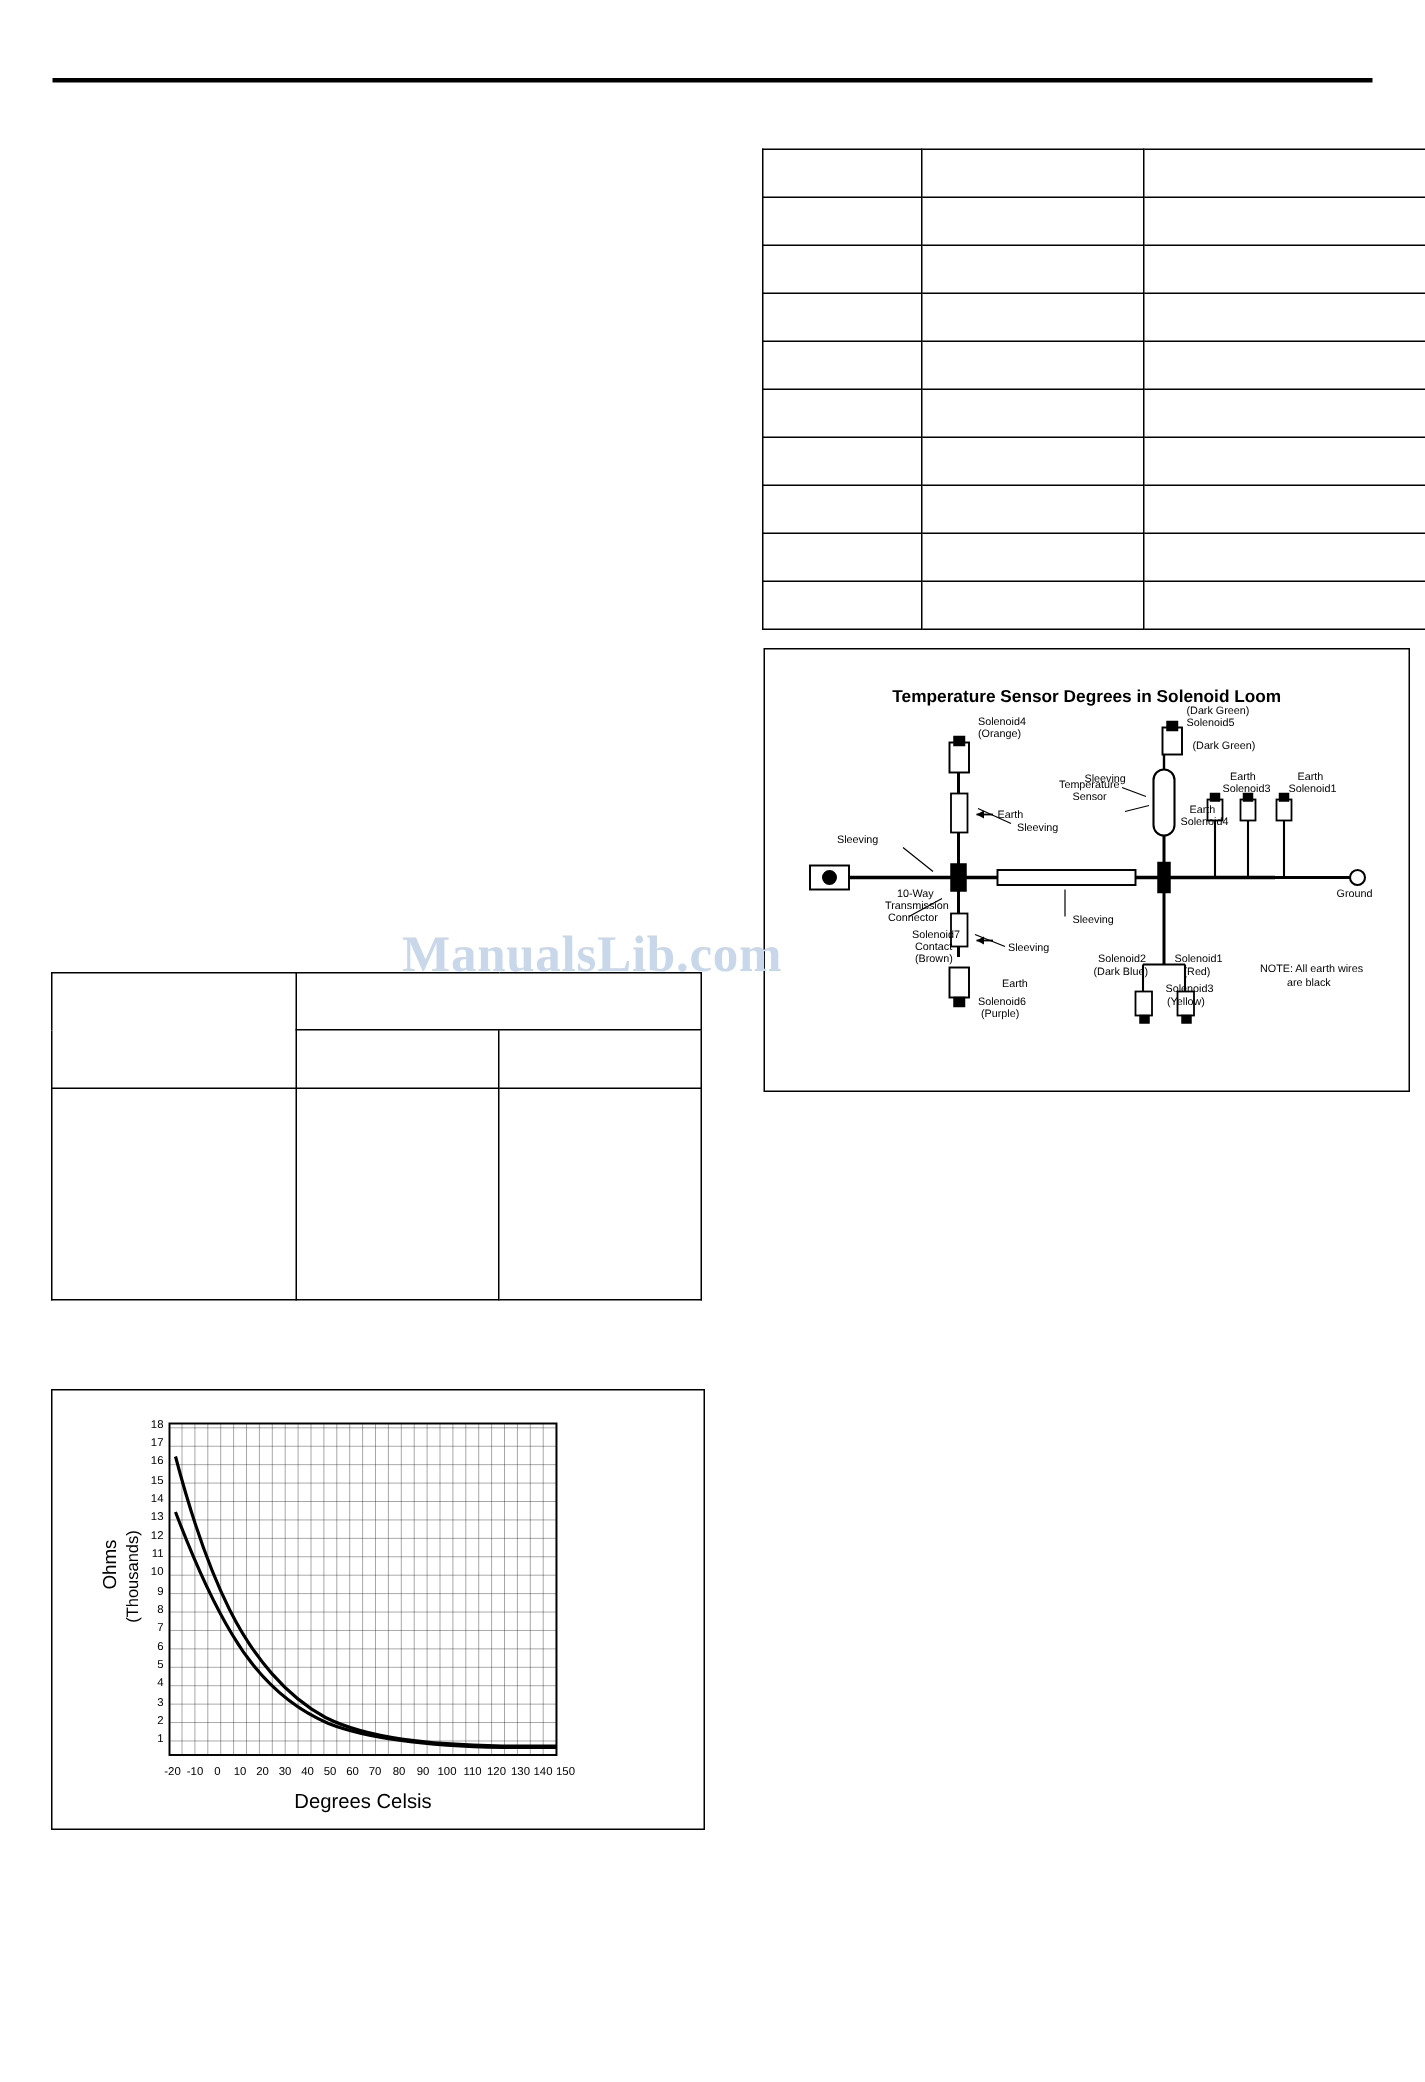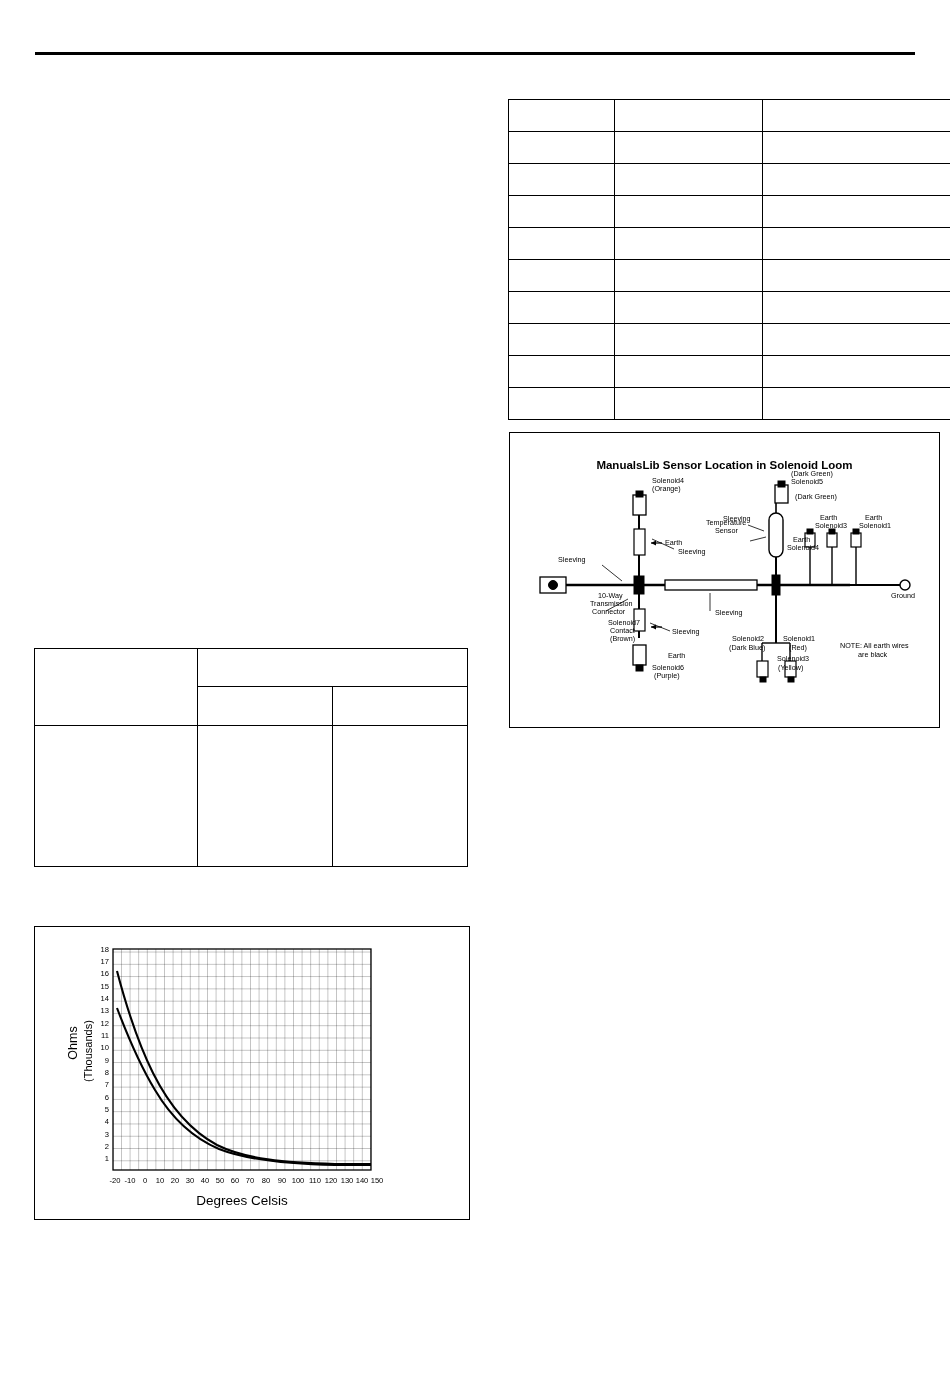--- a/index.html
+++ b/index.html
@@ -178,21 +178,21 @@
       </tr>
       <tr>
         <td class="c1"></td>
         <td class="c2"></td>
         <td class="c3"></td>
       </tr>
     </tbody>
   </table>
 
   <div class="figure-box">
-    <div class="figure-title">ManualsLib Sensor Location in Solenoid Loom</div>
+    <div class="figure-title">Temperature Sensor Degrees in Solenoid Loom</div>
 
     <svg class="fig-svg" width="429" height="294" viewBox="0 0 429 294">
       <g stroke="#000" fill="none" stroke-width="1">
 
         <path d="M55 152 L 340 152" stroke-width="2.4"></path>
 
         <rect x="30" y="144" width="26" height="16" fill="#fff" stroke="#000" stroke-width="1.3"></rect>
         <circle cx="43" cy="152" r="4.5" fill="#000"></circle>
 
         <rect x="155" y="147" width="92" height="10" fill="#fff" stroke="#000" stroke-width="1.3"></rect>
@@ -386,14 +386,15 @@
       </g>
 
       <g font-family="Liberation Sans, sans-serif" fill="#000">
         <text x="207" y="278" font-size="13.5" text-anchor="middle">Degrees Celsis</text>
         <text x="42" y="116" font-size="12.5" text-anchor="middle" transform="rotate(-90 42 116)">Ohms</text>
         <text x="57" y="124" font-size="11" text-anchor="middle" transform="rotate(-90 57 124)">(Thousands)</text>
       </g>
     </svg>
   </div>
 
+  <div class="watermark">ManualsLib.com</div>
 
 </div>
 
 </body></html>

